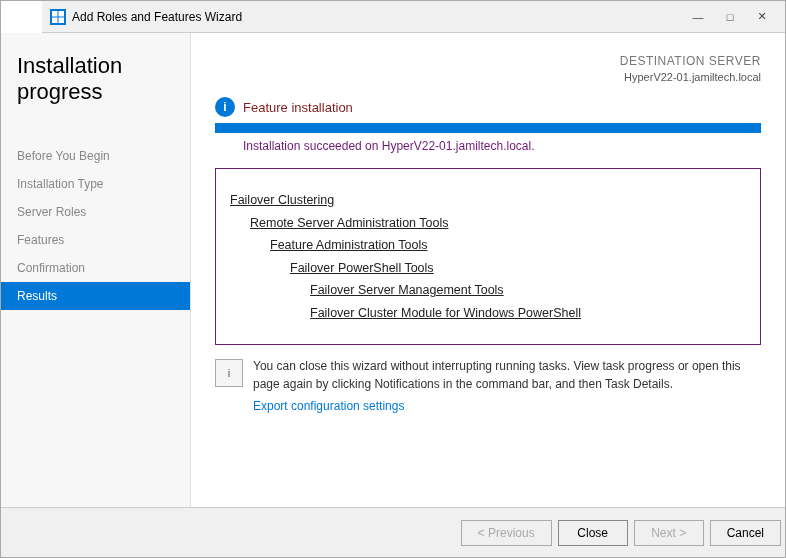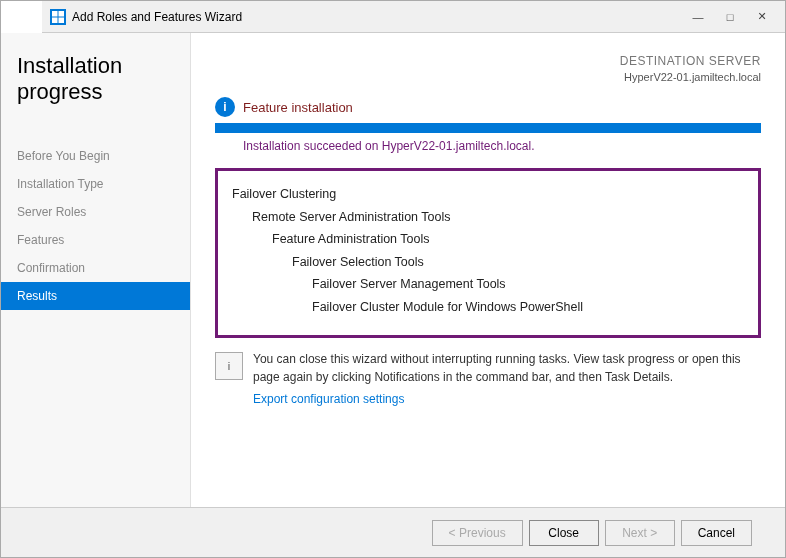--- a/index.html
+++ b/index.html
@@ -170,27 +170,28 @@
       background: #0078d7;
     }
     .progress-success {
       font-size: 12px;
       color: #701a75;
       margin-left: 28px;
       margin-bottom: 5px;
     }
 
     .features-box {
-      border: 3px solid #701a75;
-      padding: 12px 14px;
+      border: 1px solid #701a75;
+      padding: 20px 14px;
       min-height: 170px;
       font-size: 12.5px;
       color: #222;
       line-height: 1.8;
       flex-shrink: 0;
+      text-decoration: underline;
     }
     .feature-line { display: block; }
     .indent-1 { padding-left: 20px; }
     .indent-2 { padding-left: 40px; }
     .indent-3 { padding-left: 60px; }
     .indent-4 { padding-left: 80px; }
 
     .info-section {
       display: flex;
       align-items: flex-start;
@@ -220,21 +221,21 @@
       color: #0078d7;
       font-size: 12px;
       cursor: pointer;
       margin-top: 6px;
       display: inline-block;
     }
 
     .footer {
       border-top: 1px solid #ccc;
       background: #f0f0f0;
-      padding: 10px 33px;
+      padding: 10px 4px;
       display: flex;
       justify-content: flex-end;
       align-items: center;
       gap: 6px;
       height: 50px;
     }
     .footer-btn {
       padding: 5px 16px;
       font-size: 12px;
       border: 1px solid #aaa;
@@ -304,21 +305,21 @@
         <div class="progress-bar-container">
           <div class="progress-bar-fill" style="width: 100%;"></div>
         </div>
         <div class="progress-success">Installation succeeded on HyperV22-01.jamiltech.local.</div>
       </div>
 
       <div class="features-box">
         <span class="feature-line indent-0">Failover Clustering</span>
         <span class="feature-line indent-1">Remote Server Administration Tools</span>
         <span class="feature-line indent-2">Feature Administration Tools</span>
-        <span class="feature-line indent-3">Failover Selection Tools</span>
+        <span class="feature-line indent-3">Failover PowerShell Tools</span>
         <span class="feature-line indent-4">Failover Server Management Tools</span>
         <span class="feature-line indent-4">Failover Cluster Module for Windows PowerShell</span>
       </div>
 
       <div class="info-section">
         <div class="info-section-icon">
           <span>i</span>
         </div>
         <div>
           <div class="info-section-text">You can close this wizard without interrupting running tasks. View task progress or open this page again by clicking Notifications in the command bar, and then Task Details.</div>

